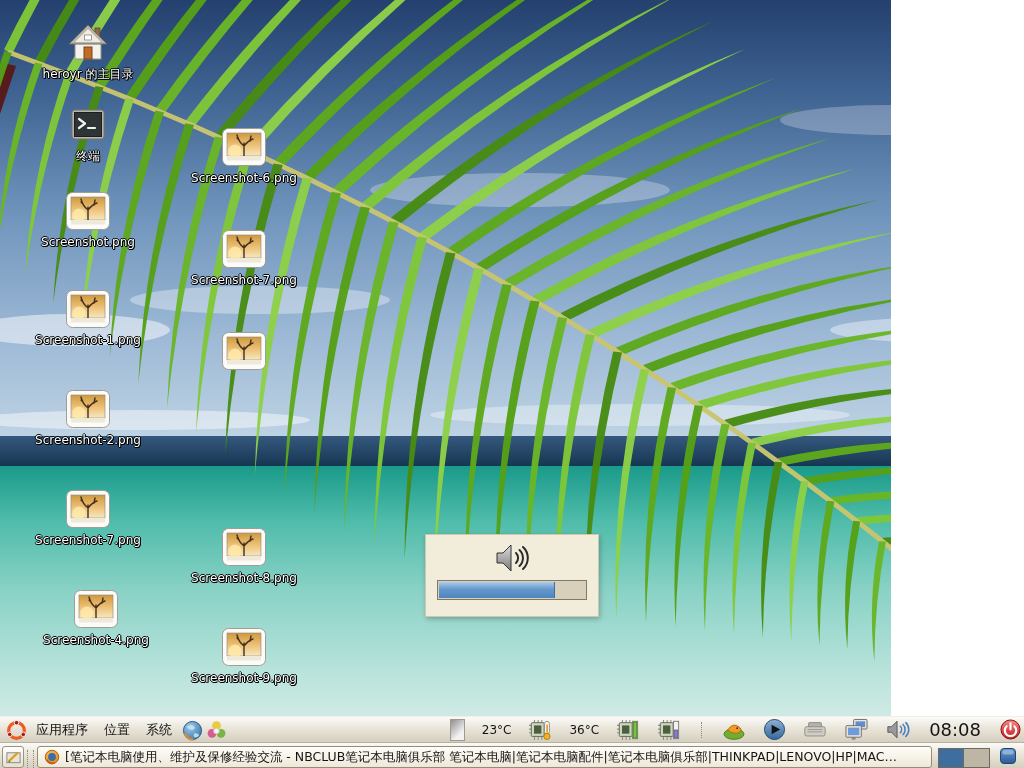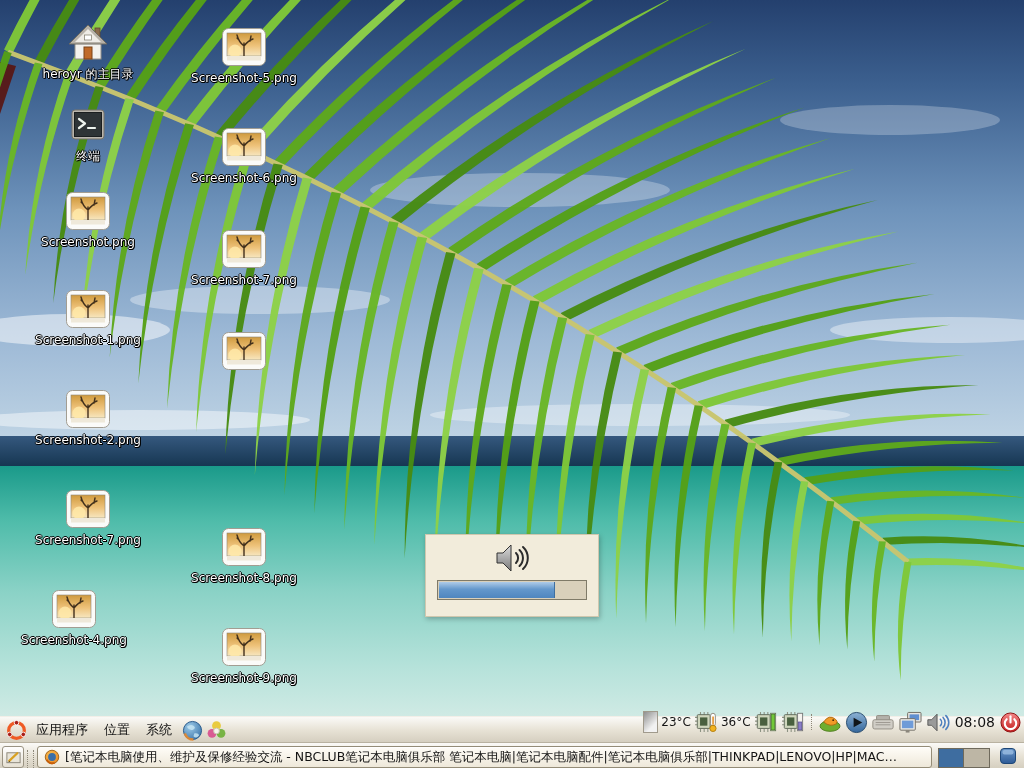--- a/index.html
+++ b/index.html
@@ -1,20 +1,20 @@
 <!DOCTYPE html>
 <html><head>
 <meta charset="utf-8">
 <style>
   html,body{margin:0;padding:0;}
   body{width:1024px;height:768px;overflow:hidden;
        font-family:"DejaVu Sans","Liberation Sans",sans-serif;}
 
   
-  #desktop{position:relative;width:1024px;height:716px;overflow:hidden;background:#be185d;text-decoration:underline;}
+  #desktop{position:relative;width:891px;height:716px;overflow:hidden;background:#be185d;text-decoration:underline;}
   #wallpaper{position:absolute;left:0;top:0;}
 
   .dicon{position:absolute;width:140px;display:flex;flex-direction:column;align-items:center;cursor:default;}
   .dicon .icw{width:46px;height:42px;display:flex;align-items:center;justify-content:center;}
   .ilabel{margin-top:3px;font-size:12px;color:#fff;text-align:center;line-height:1.3;
           max-width:134px;word-break:break-all;
           text-shadow:1px 0 #000,-1px 0 #000,0 1px #000,0 -1px #000,1px 1px #000;}
 
   
   #volume-osd{position:absolute;left:425px;top:534px;width:174px;height:83px;box-sizing:border-box;
@@ -26,23 +26,23 @@
             background:linear-gradient(#aecbe8,#6498cc 45%,#4f86bf);
             border-right:1px solid #3f6fa0;}
 
   
   #panel-top,#panel-bottom{position:relative;width:1024px;height:26px;box-sizing:border-box;
       background:linear-gradient(#fbfaf7,#e6e1d4 55%,#d5cfc0);
       border-top:1px solid #f2efe8;display:flex;align-items:flex-end;font-size:13px;color:#141414;}
   #panel-bottom{border-top:1px solid #b9b2a1;}
   .pmenu{display:flex;align-items:center;height:24px;padding:0 8px;border-radius:2px;}
   .licon{display:flex;align-items:center;justify-content:center;width:24px;height:24px;}
-  .tray{display:flex;align-items:center;gap:3px;margin-left:auto;padding-right:3px;}
+  .tray{display:flex;align-items:center;gap:17px;margin-left:auto;padding-right:3px;}
   .ttxt{font-size:12px;white-space:nowrap;}
-  .clock{font-size:14px;margin:12px 2px;white-space:nowrap;}
+  .clock{font-size:18px;margin:2px 2px;white-space:nowrap;}
   .sep{width:0;height:16px;border-left:1px dotted #8d8778;margin:0 3px;}
   .sgraph{width:13px;height:20px;border:1px solid #a09a8c;
           background:linear-gradient(135deg,#8f8f8f,#f2f2f2 70%);}
 
   .sd-btn{width:22px;height:22px;margin-left:2px;box-sizing:border-box;border:1px solid #9a9383;border-radius:3px;
           background:linear-gradient(#ffffff,#e6e0d2);display:flex;align-items:center;justify-content:center;}
   .handle{width:5px;height:18px;border-left:1px dotted #8d8778;border-right:1px dotted #8d8778;margin:0 3px;}
   .task-btn{flex:1;min-width:0;height:22px;box-sizing:border-box;margin:8px 6px 0 0;
             border:1px solid #948c77;border-radius:3px;
             background:linear-gradient(#fffdf8,#eee8da);box-shadow:inset 0 1px 0 #fff;
@@ -363,37 +363,29 @@
     <div class="ilabel">Screenshot-2.png</div>
   </div>
   <div class="dicon" style="left:18px;top:488px">
     <div class="icw">
         <svg width="44" height="38">
           <use href="#sym-photo"></use>
         </svg>
       </div>
     <div class="ilabel">Screenshot-7.png</div>
   </div>
-  <div class="dicon" style="left:4px;top:588px">
+  <div class="dicon" style="left:26px;top:588px">
     <div class="icw">
         <svg width="44" height="38">
           <use href="#sym-photo"></use>
         </svg>
       </div>
     <div class="ilabel">Screenshot-4.png</div>
   </div>
 
-  <div class="dicon" style="left:174px;top:26px">
-    <div class="icw">
-        <svg width="44" height="38">
-          <use href="#sym-photo"></use>
-        </svg>
-      </div>
-    <div class="ilabel">Screenshot-5.png</div>
-  </div>
   <div class="dicon" style="left:174px;top:126px">
     <div class="icw">
         <svg width="44" height="38">
           <use href="#sym-photo"></use>
         </svg>
       </div>
     <div class="ilabel">Screenshot-6.png</div>
   </div>
   <div class="dicon" style="left:174px;top:228px">
     <div class="icw">

